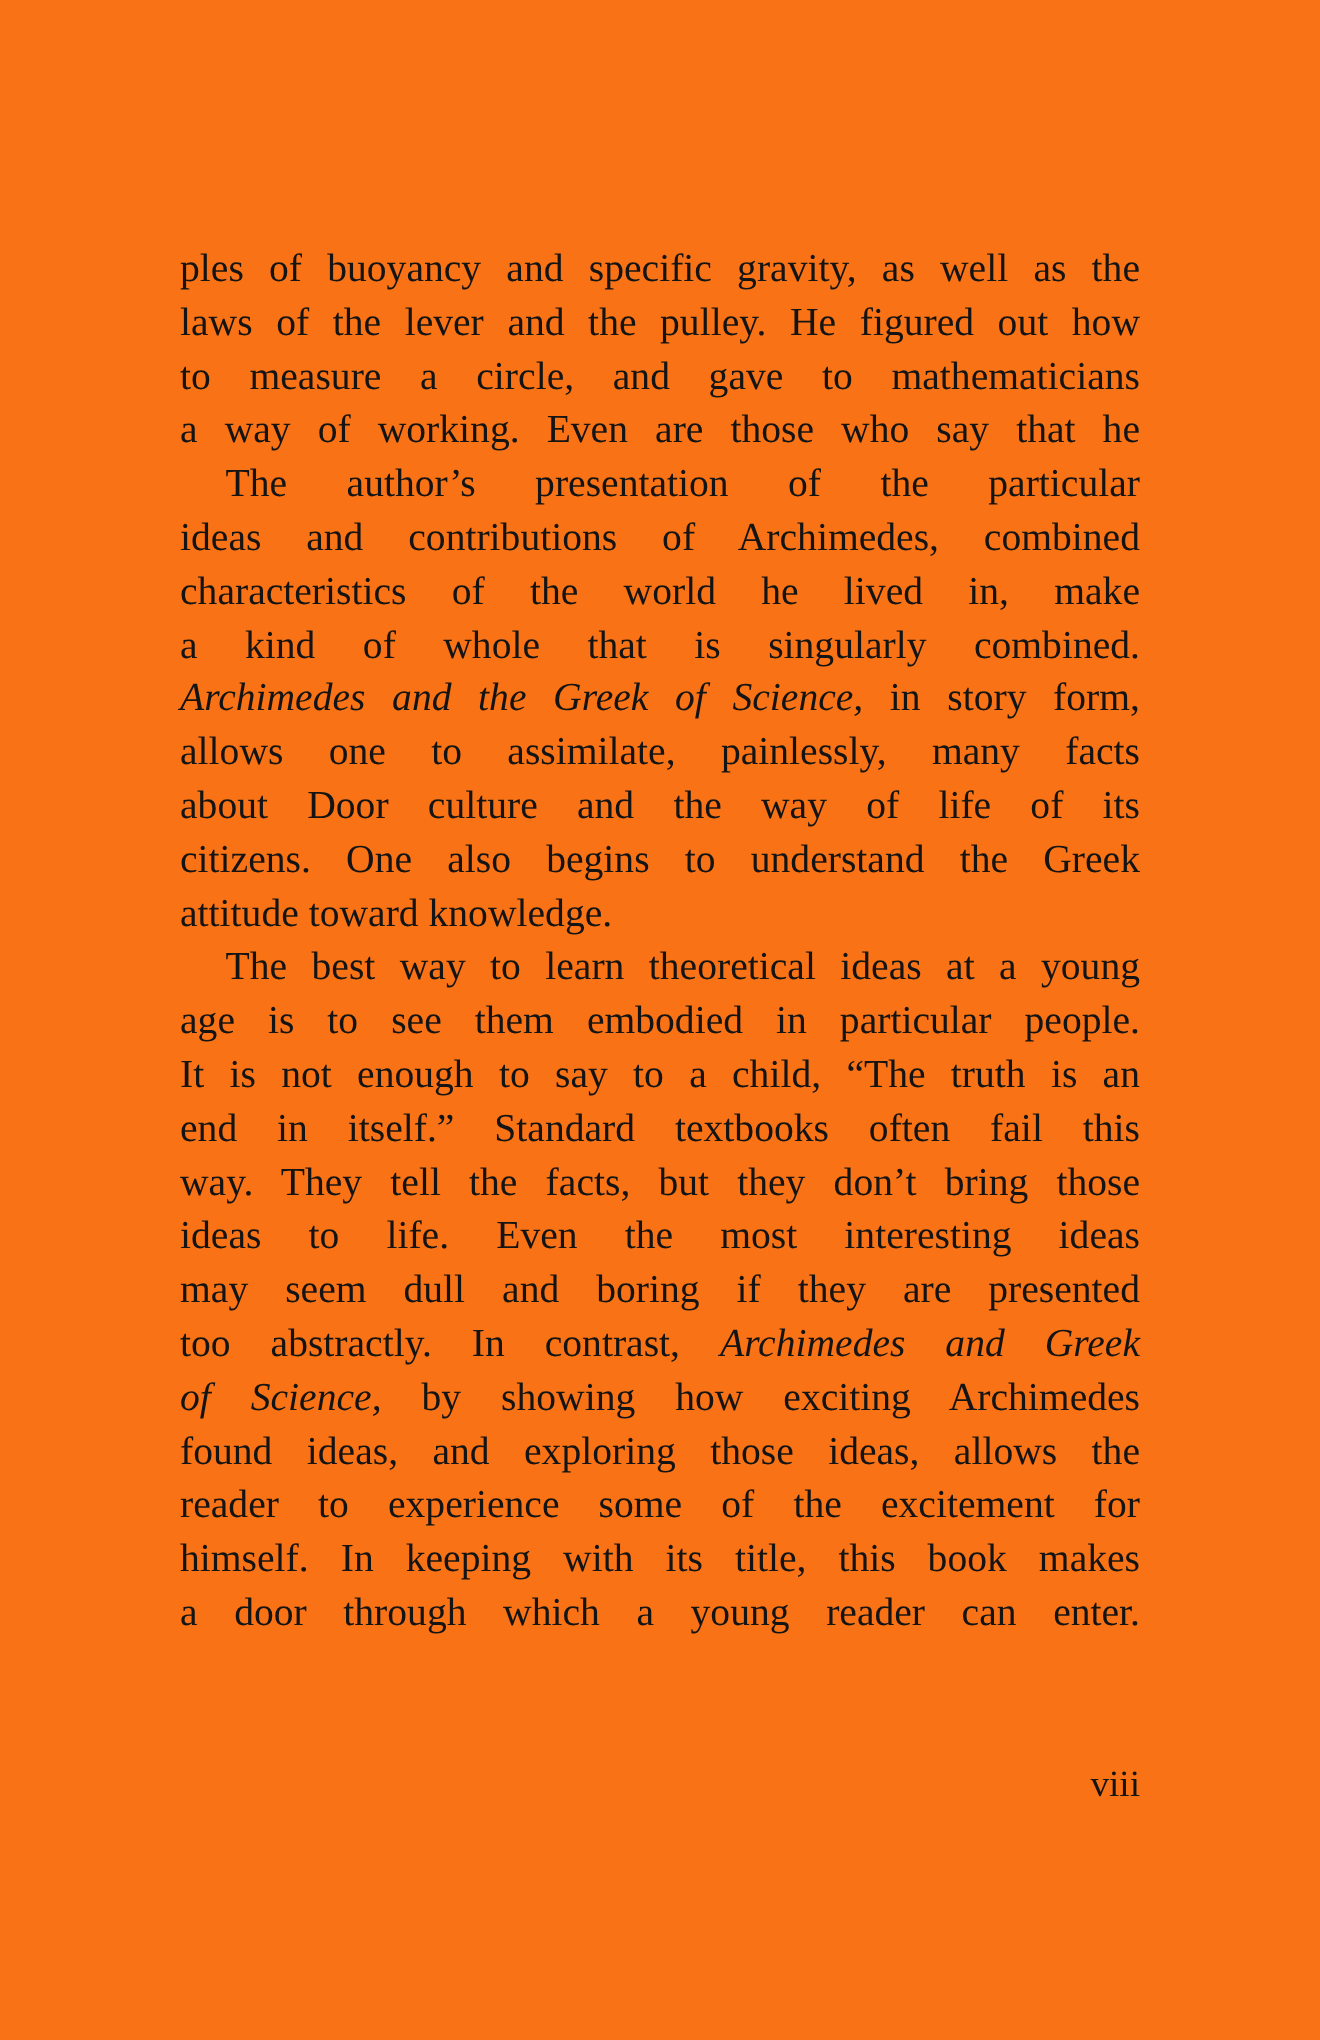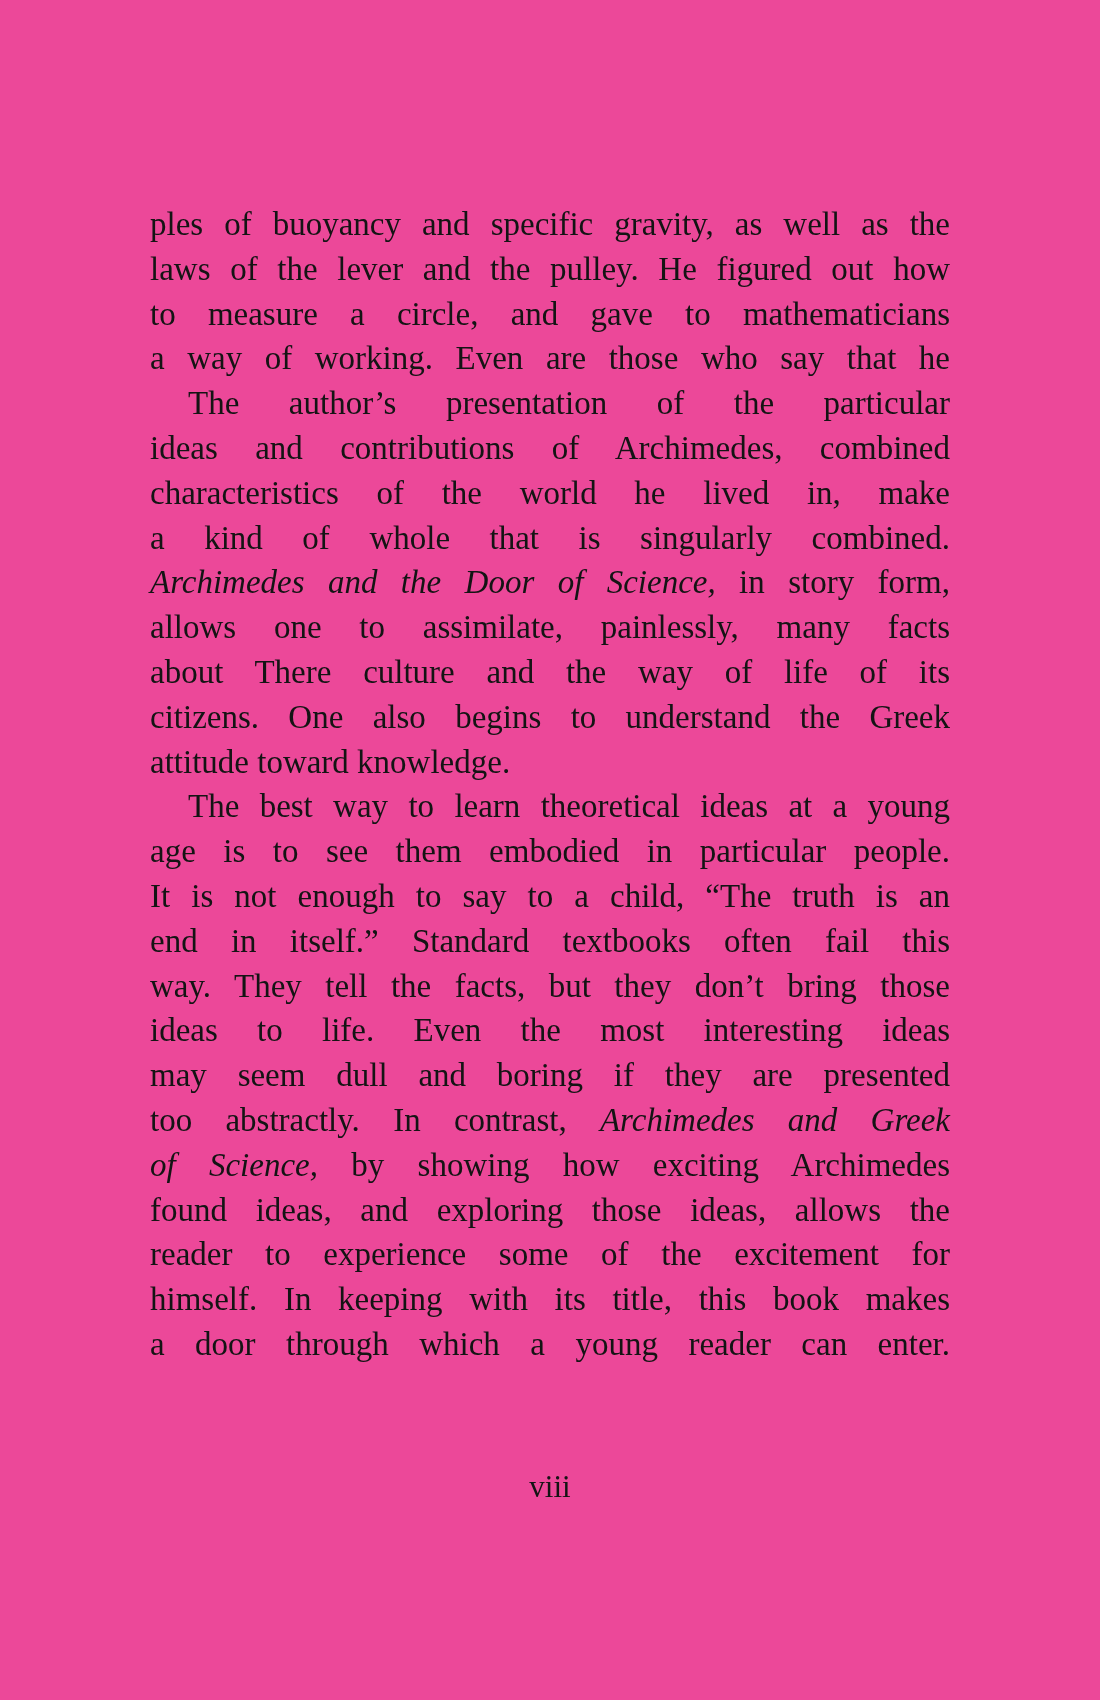--- a/index.html
+++ b/index.html
@@ -4,21 +4,21 @@
 <style>
   html, body {
     margin: 0;
     padding: 0;
     background: #fcfcfc;
   }
   .sheet {
     position: relative;
     width: 1100px;
     height: 1700px;
-    background: #ec4899;
+    background: #f97316;
     color: #141414;
     font-family: "Liberation Serif", "DejaVu Serif", serif;
     overflow: hidden;
   }
   .text-block {
     position: absolute;
     left: 150px;
     top: 202px;
     width: 800px;
     font-size: 33px;
@@ -41,21 +41,21 @@
     text-indent: 38px;
   }
   .it {
     font-style: italic;
   }
   .folio {
     position: absolute;
     left: 150px;
     top: 1470px;
     width: 800px;
-    text-align: center;
+    text-align: right;
     font-size: 31px;
     line-height: 34px;
   }
 </style>
 </head>
 <body>
 
 <div class="sheet">
   <main class="text-block">
 
@@ -64,23 +64,23 @@
       <div class="line">laws of the lever and the pulley. He figured out how</div>
       <div class="line">to measure a circle, and gave to mathematicians</div>
       <div class="line">a way of working. Even are those who say that he</div>
     </section>
 
     <section class="para">
       <div class="line indent">The author’s presentation of the particular</div>
       <div class="line">ideas and contributions of Archimedes, combined</div>
       <div class="line">characteristics of the world he lived in, make</div>
       <div class="line">a kind of whole that is singularly combined.</div>
-      <div class="line"><span class="it">Archimedes and the Door of Science,</span><span> in story form,</span></div>
+      <div class="line"><span class="it">Archimedes and the Greek of Science,</span><span> in story form,</span></div>
       <div class="line">allows one to assimilate, painlessly, many facts</div>
-      <div class="line">about There culture and the way of life of its</div>
+      <div class="line">about Door culture and the way of life of its</div>
       <div class="line">citizens. One also begins to understand the Greek</div>
       <div class="line end">attitude toward knowledge.</div>
     </section>
 
     <section class="para">
       <div class="line indent">The best way to learn theoretical ideas at a young</div>
       <div class="line">age is to see them embodied in particular people.</div>
       <div class="line">It is not enough to say to a child, “The truth is an</div>
       <div class="line">end in itself.” Standard textbooks often fail this</div>
       <div class="line">way. They tell the facts, but they don’t bring those</div>

